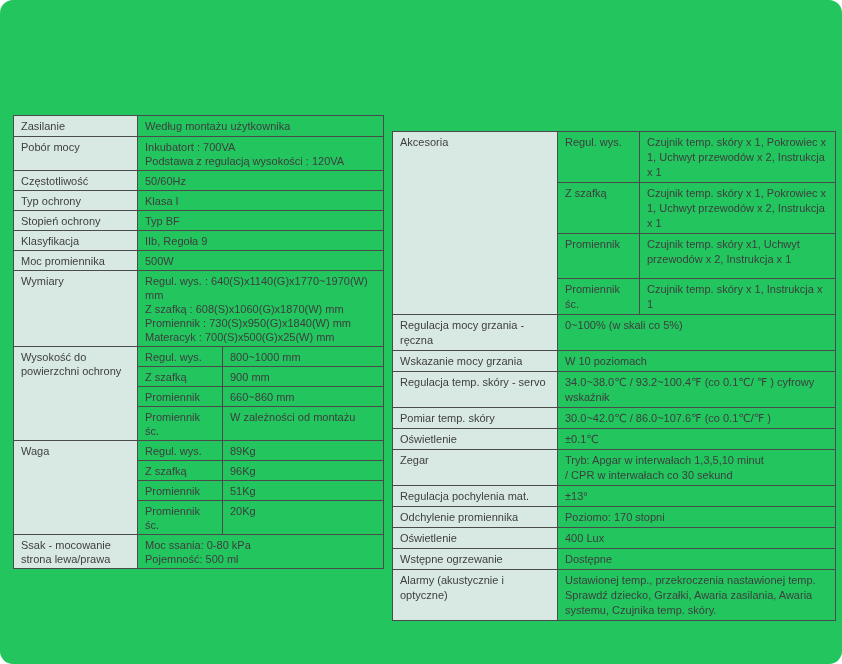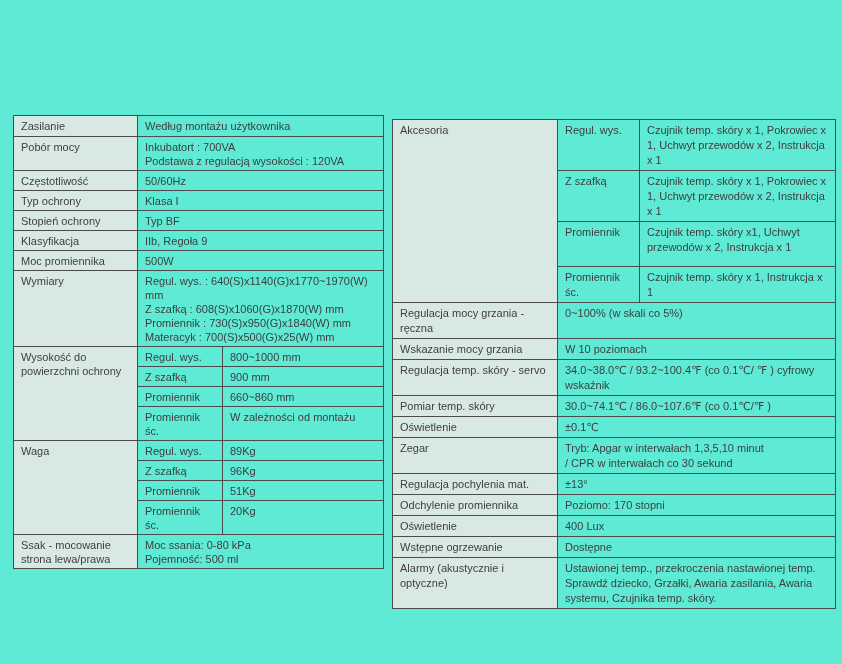--- a/index.html
+++ b/index.html
@@ -10,21 +10,22 @@
   body {
     position: relative;
     width: 842px;
     height: 664px;
     font-family: "Liberation Sans", "DejaVu Sans", sans-serif;
     color: #3e3e3e;
   }
   .page {
     position: absolute;
     inset: 0;
-    background: #5eead4;
+    background: #22c55e;
+    border-radius: 13px;
   }
   table.spec-table {
     position: absolute;
     border-collapse: collapse;
     table-layout: fixed;
   }
   table.spec-table td {
     border: 1px solid #4b4b4b;
     padding: 3px 7px 2px 7px;
     font-size: 11px;
@@ -130,21 +131,21 @@
         <td>20Kg</td>
       </tr>
       <tr style="height:33px">
         <td class="label">Ssak - mocowanie strona lewa/prawa</td>
         <td colspan="2">Moc ssania: 0-80 kPa
 Pojemność: 500 ml</td>
       </tr>
     </tbody>
   </table>
 
-  <table class="spec-table" id="right-table" style="left:392px; top:119px; width:443px;">
+  <table class="spec-table" id="right-table" style="left:392px; top:131px; width:443px;">
     <colgroup>
       <col style="width:165px">
         <col style="width:82px">
         <col style="width:196px">
     </colgroup>
     <tbody>
       <tr style="height:51px">
         <td class="label" rowspan="4">Akcesoria</td>
         <td>Regul. wys.</td>
         <td>Czujnik temp. skóry x 1, Pokrowiec x 1, Uchwyt przewodów x 2, Instrukcja x 1</td>
@@ -168,21 +169,21 @@
       <tr style="height:20px">
         <td class="label">Wskazanie mocy grzania</td>
         <td colspan="2">W 10 poziomach</td>
       </tr>
       <tr style="height:20px">
         <td class="label">Regulacja temp. skóry - servo</td>
         <td colspan="2" class="small">34.0~38.0℃ / 93.2~100.4℉ (co 0.1℃/ ℉ ) cyfrowy wskaźnik</td>
       </tr>
       <tr style="height:20px">
         <td class="label">Pomiar temp. skóry</td>
-        <td colspan="2" class="small">30.0~74.1℃ / 86.0~107.6℉ (co 0.1℃/℉ )</td>
+        <td colspan="2" class="small">30.0~42.0℃ / 86.0~107.6℉ (co 0.1℃/℉ )</td>
       </tr>
       <tr style="height:18px">
         <td class="label">Oświetlenie</td>
         <td colspan="2">±0.1℃</td>
       </tr>
       <tr style="height:36px">
         <td class="label">Zegar</td>
         <td colspan="2">Tryb: Apgar w interwałach 1,3,5,10 minut
 / CPR w interwałach co 30 sekund</td>
       </tr>

